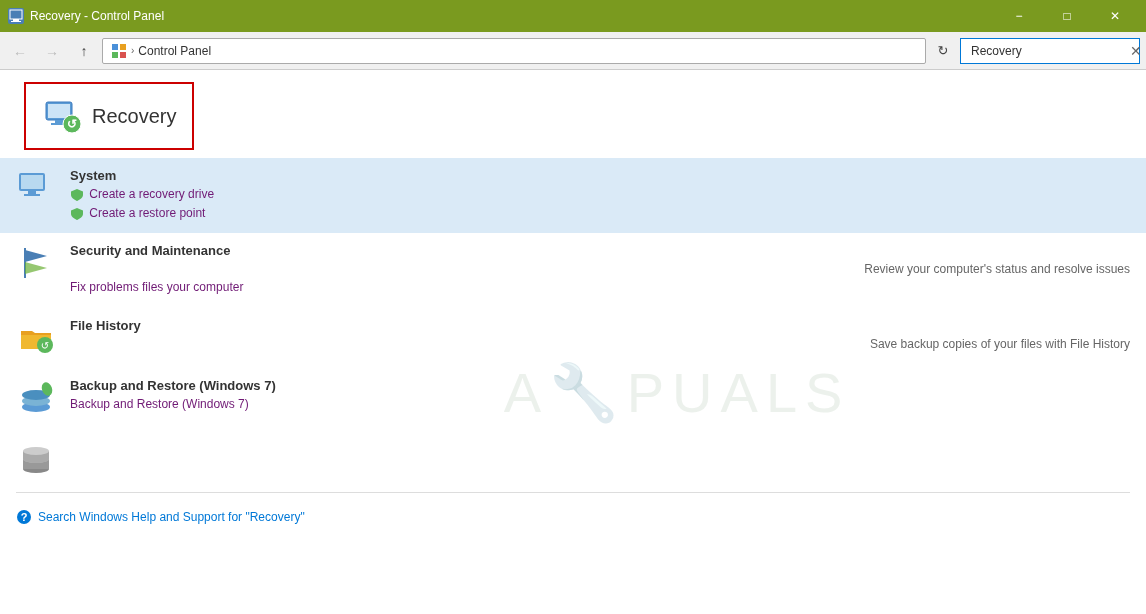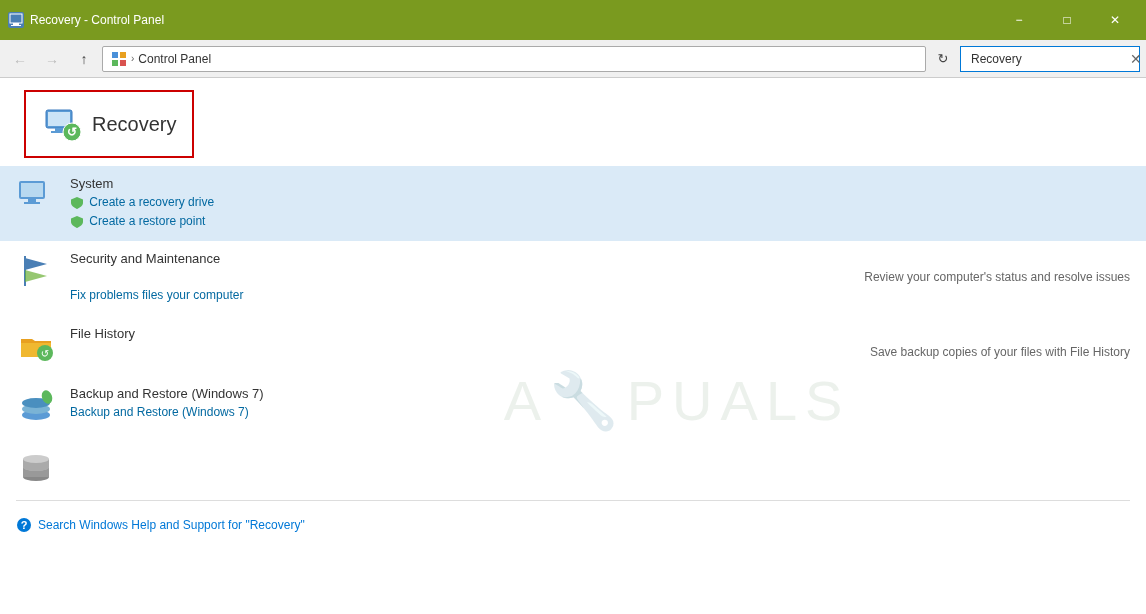--- a/index.html
+++ b/index.html
@@ -1,21 +1,21 @@
 <!DOCTYPE html>
 <html><head>
   <meta charset="utf-8">
   <style>
     * { margin: 0; padding: 0; box-sizing: border-box; }
     body { font-family: 'Segoe UI', Tahoma, sans-serif; font-size: 13px; background: #fff; width: 1146px; height: 614px; overflow: hidden; }
 
     
     .title-bar {
       background: #7a9a1f;
-      height: 40px;
+      height: 32px;
       display: flex;
       align-items: center;
       padding: 0 8px;
       color: white;
       font-size: 12px;
     }
     .title-bar-icon {
       width: 16px; height: 16px; margin-right: 6px;
       background: #4a7fb5;
       border-radius: 2px;
@@ -138,26 +138,26 @@
     .item-icon {
       width: 40px; height: 40px;
       flex-shrink: 0;
       display: flex; align-items: center; justify-content: center;
     }
 
     .item-content { flex: 1; }
     .item-title {
       font-size: 13px;
       color: #333;
-      font-weight: 400;
+      font-weight: 700;
       margin-bottom: 2px;
     }
     .item-link {
       font-size: 12px;
-      color: #0369a1;
+      color: #701a75;
       cursor: pointer;
       display: block;
       line-height: 1.6;
       text-decoration: none;
     }
     .item-desc {
       font-size: 12px;
       color: #666;
       display: block;
       line-height: 1.5;

